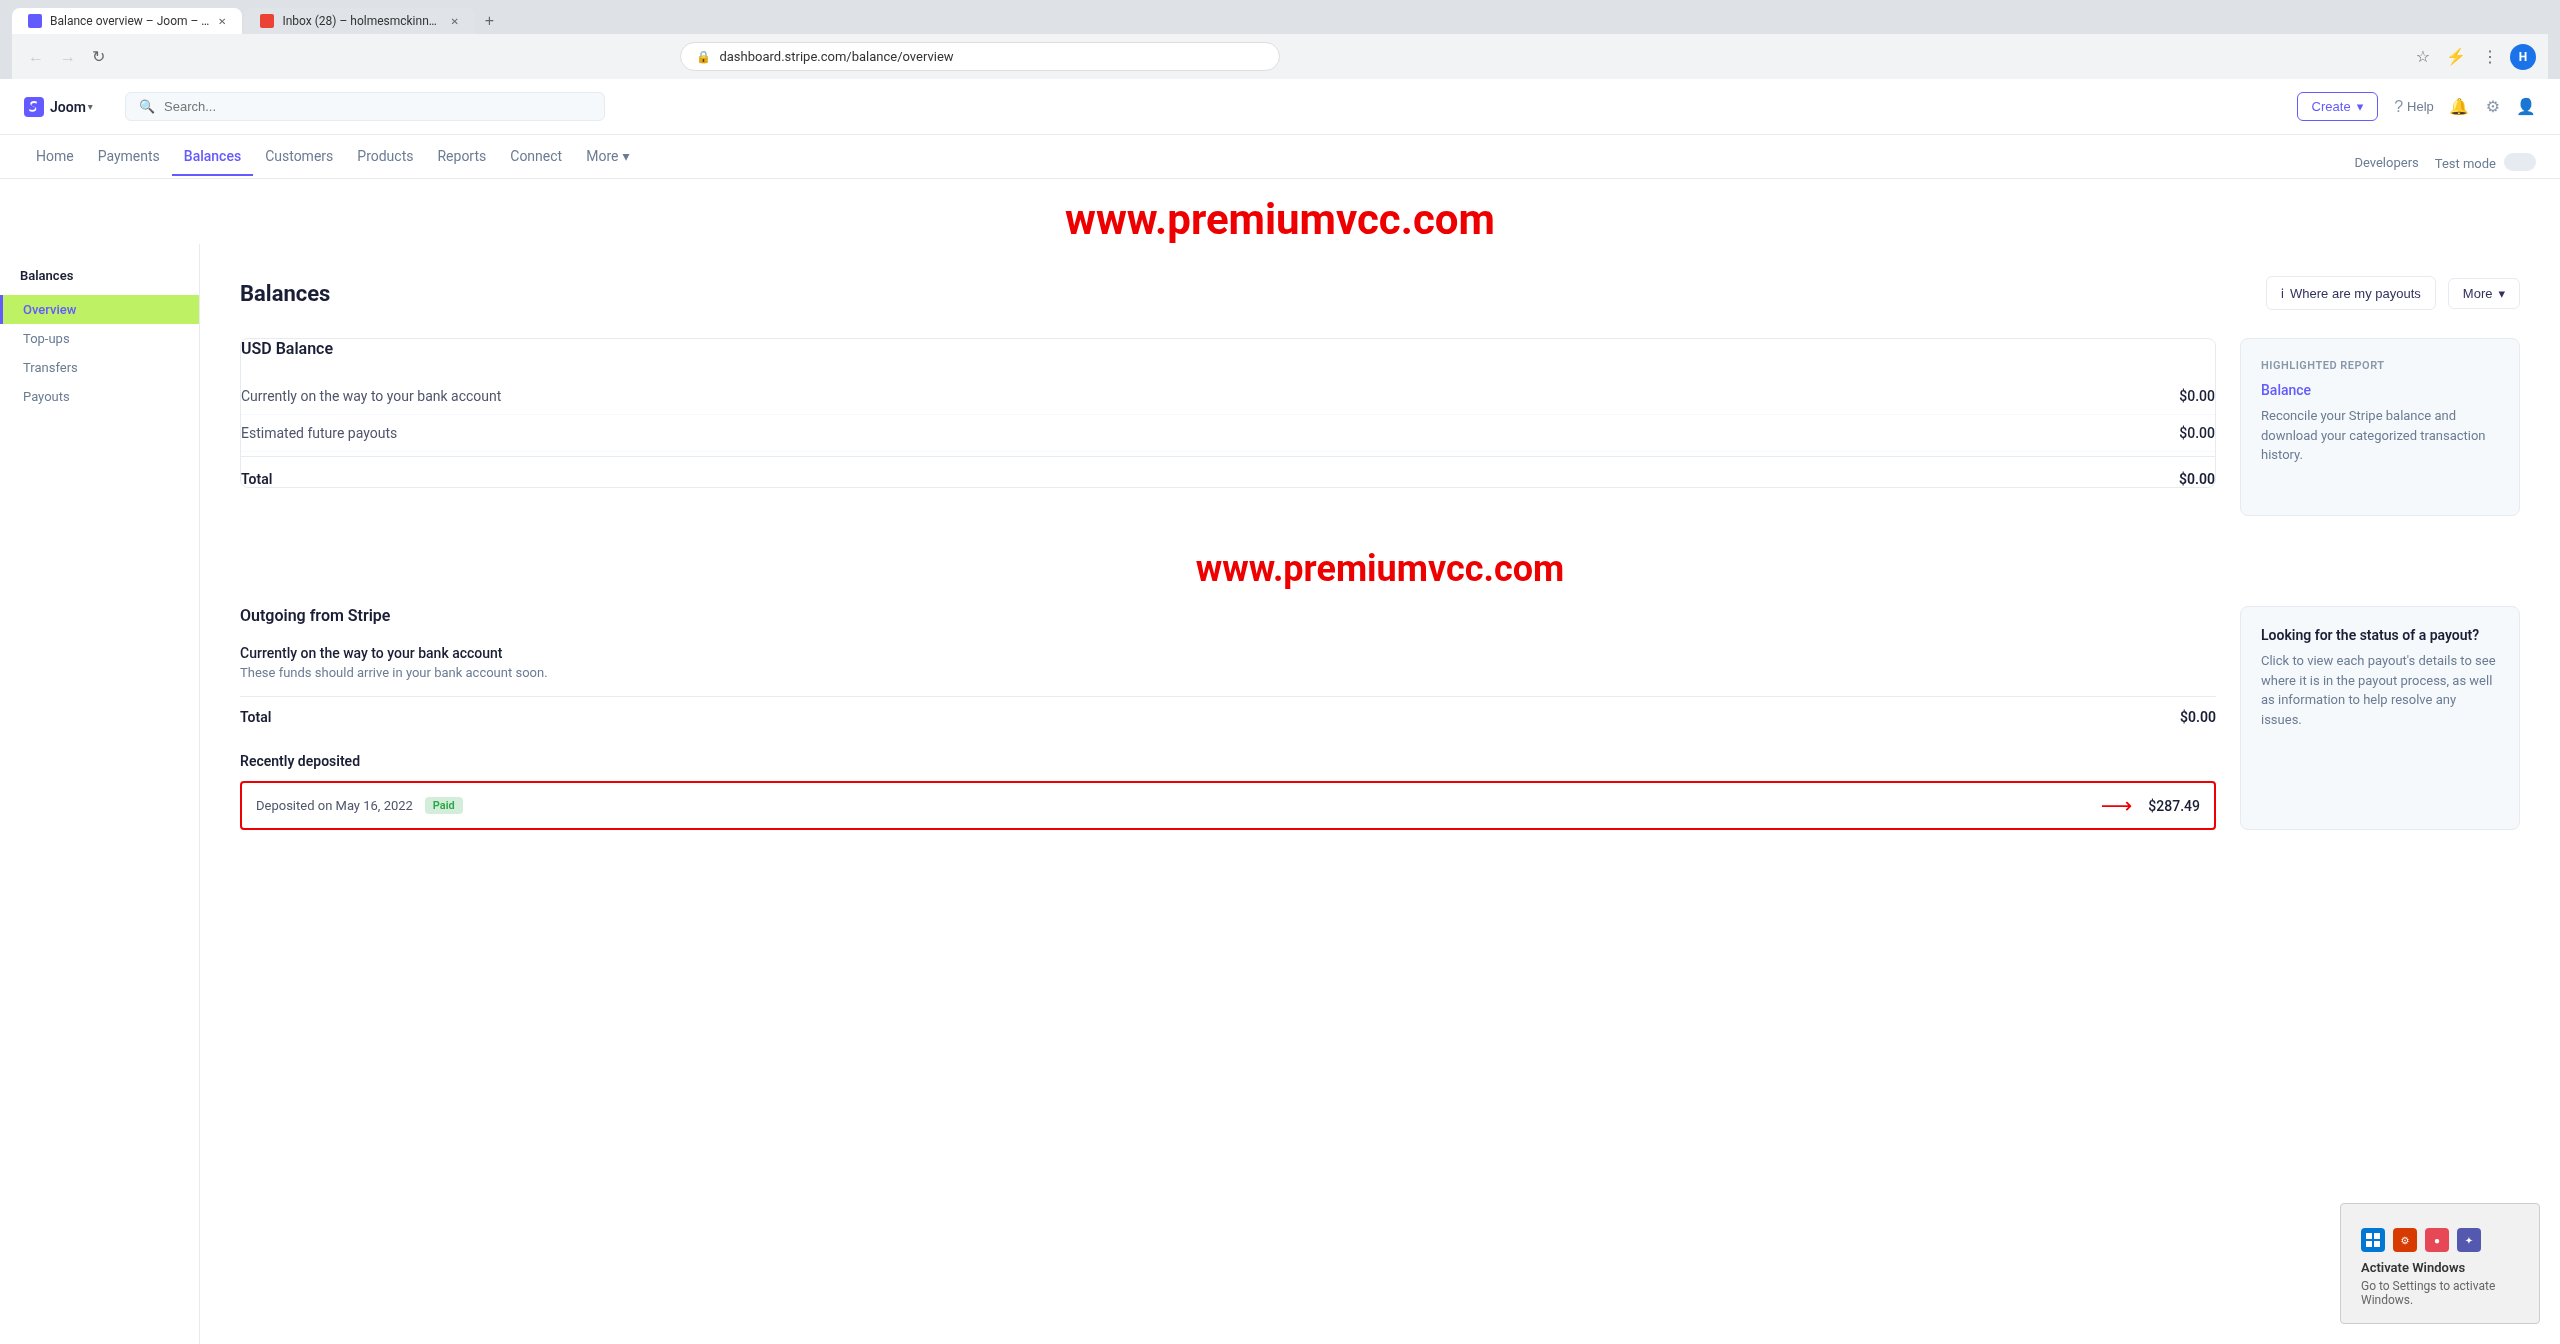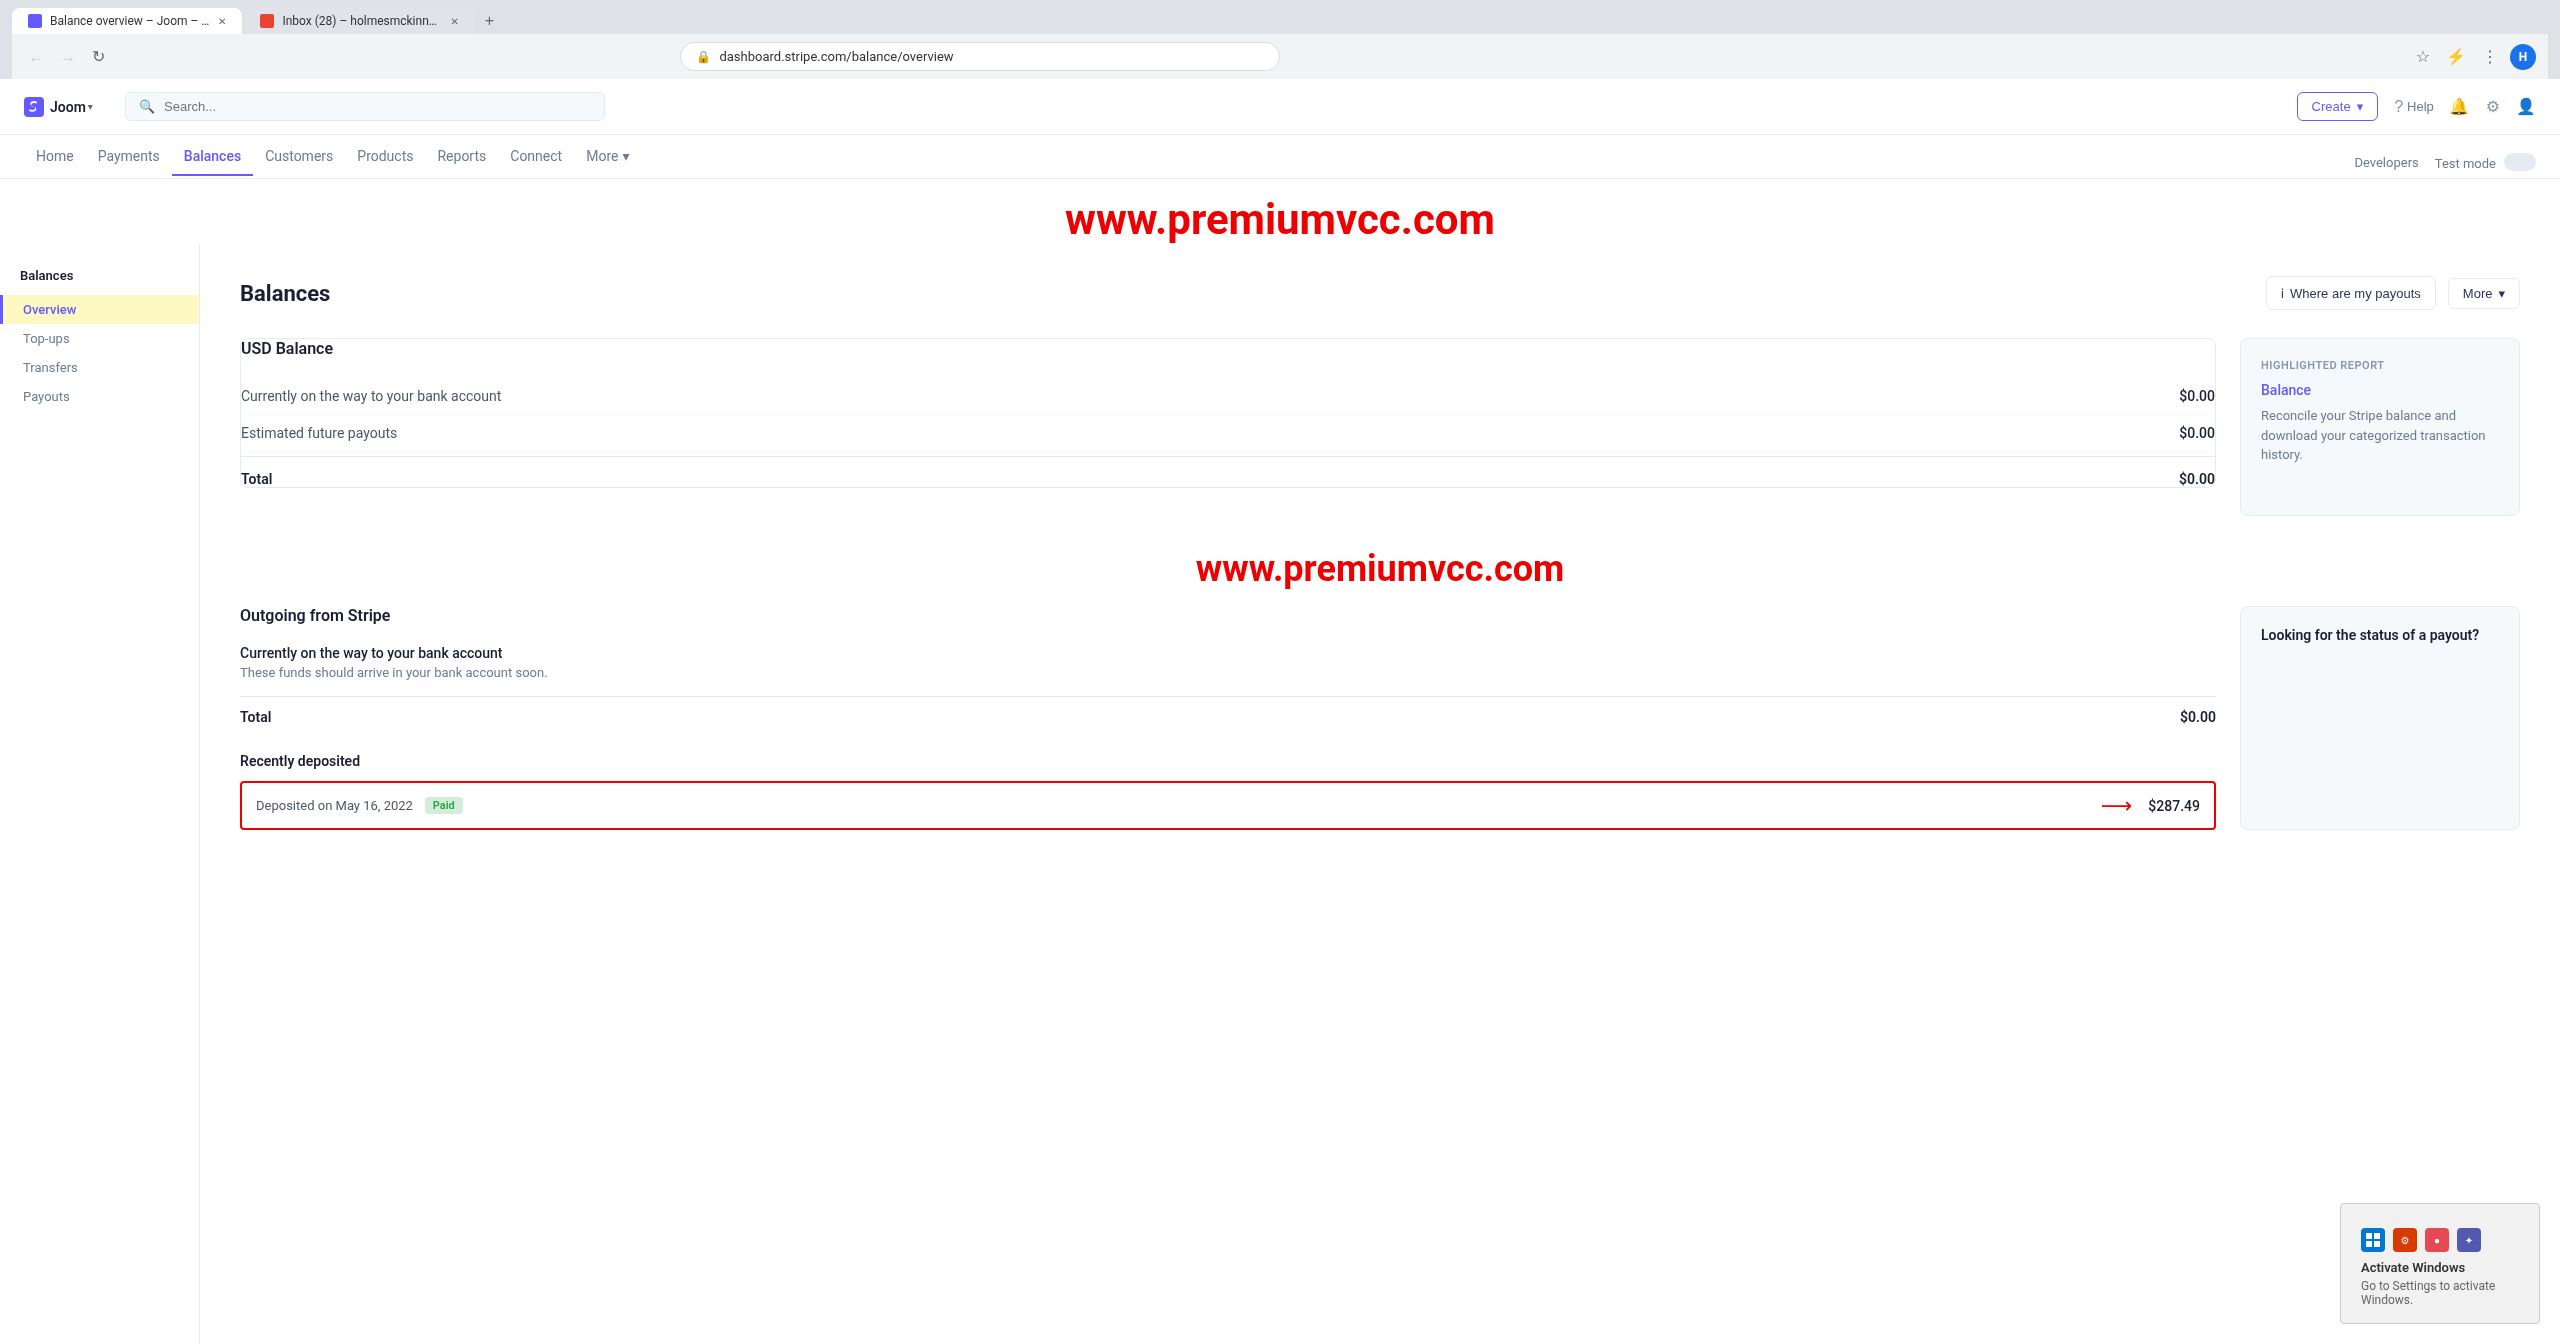--- a/index.html
+++ b/index.html
@@ -49,21 +49,21 @@
     .right-nav { margin-left: auto; display: flex; align-items: center; gap: 16px; margin-top: 11px; }
     .developers-link { font-size: 13px; color: #6b7c93; cursor: pointer; }
     .test-mode { display: flex; align-items: flex-end; gap: 8px; font-size: 13px; color: #6b7c93; }
     .toggle { width: 32px; height: 18px; background: #e6ebf1; border-radius: 9px; cursor: pointer; position: relative; }
 
     
     .app-layout { display: flex; }
     .sidebar { width: 200px; padding: 24px 0; border-right: 1px solid #e6ebf1; min-height: calc(100vh - 100px); flex-shrink: 0; }
     .sidebar-title { font-size: 13px; font-weight: 600; color: #1a1f36; padding: 0 20px 12px; }
     .sidebar-item { display: block; padding: 7px 20px; font-size: 13px; color: #6b7c93; cursor: pointer; text-decoration: none; border-left: 3px solid transparent; }
-    .sidebar-item.active { color: #635bff; border-left: 3px solid #635bff; font-weight: 500; background: #fef9c3; }
+    .sidebar-item.active { color: #635bff; border-left: 3px solid #635bff; font-weight: 500; background: #bef264; }
 
     
     .main-content { flex: 1; padding: 32px 40px; }
 
     
     .page-header { display: flex; align-items: center; justify-content: space-between; margin-bottom: 28px; }
     .page-title { font-size: 22px; font-weight: 700; color: #1a1f36; }
     .header-actions { display: flex; align-items: center; gap: 12px; }
     .where-payouts-btn { display: flex; align-items: center; gap: 6px; border: 1px solid #e6ebf1; background: white; border-radius: 6px; padding: 7px 14px; font-size: 13px; color: #32325d; cursor: pointer; }
     .more-btn { display: flex; align-items: center; gap: 6px; border: 1px solid #e6ebf1; background: white; border-radius: 6px; padding: 7px 14px; font-size: 13px; color: #32325d; cursor: pointer; }
@@ -285,20 +285,21 @@
                 <div style="margin-left:auto; display:flex; align-items:center; gap:16px;">
                   <span style="color:#e00; font-size:22px;">⟶</span>
                   <span style="font-size:14px;font-weight:500;color:#1a1f36;">$287.49</span>
                 </div>
               </div>
             </div>
           </div>
 
           <div class="payout-card">
             <div class="payout-card-title">Looking for the status of a payout?</div>
+            <p class="payout-card-desc">Click to view each payout's details to see where it is in the payout process, as well as information to help resolve any issues.</p>
           </div>
         </div>
       </div>
     </div>
   </div>
 </div>
 
 <div class="win-activation">
   <div class="win-icons" style="margin-bottom:8px;">
     <div class="win-icon" style="background:#0078d4;">

